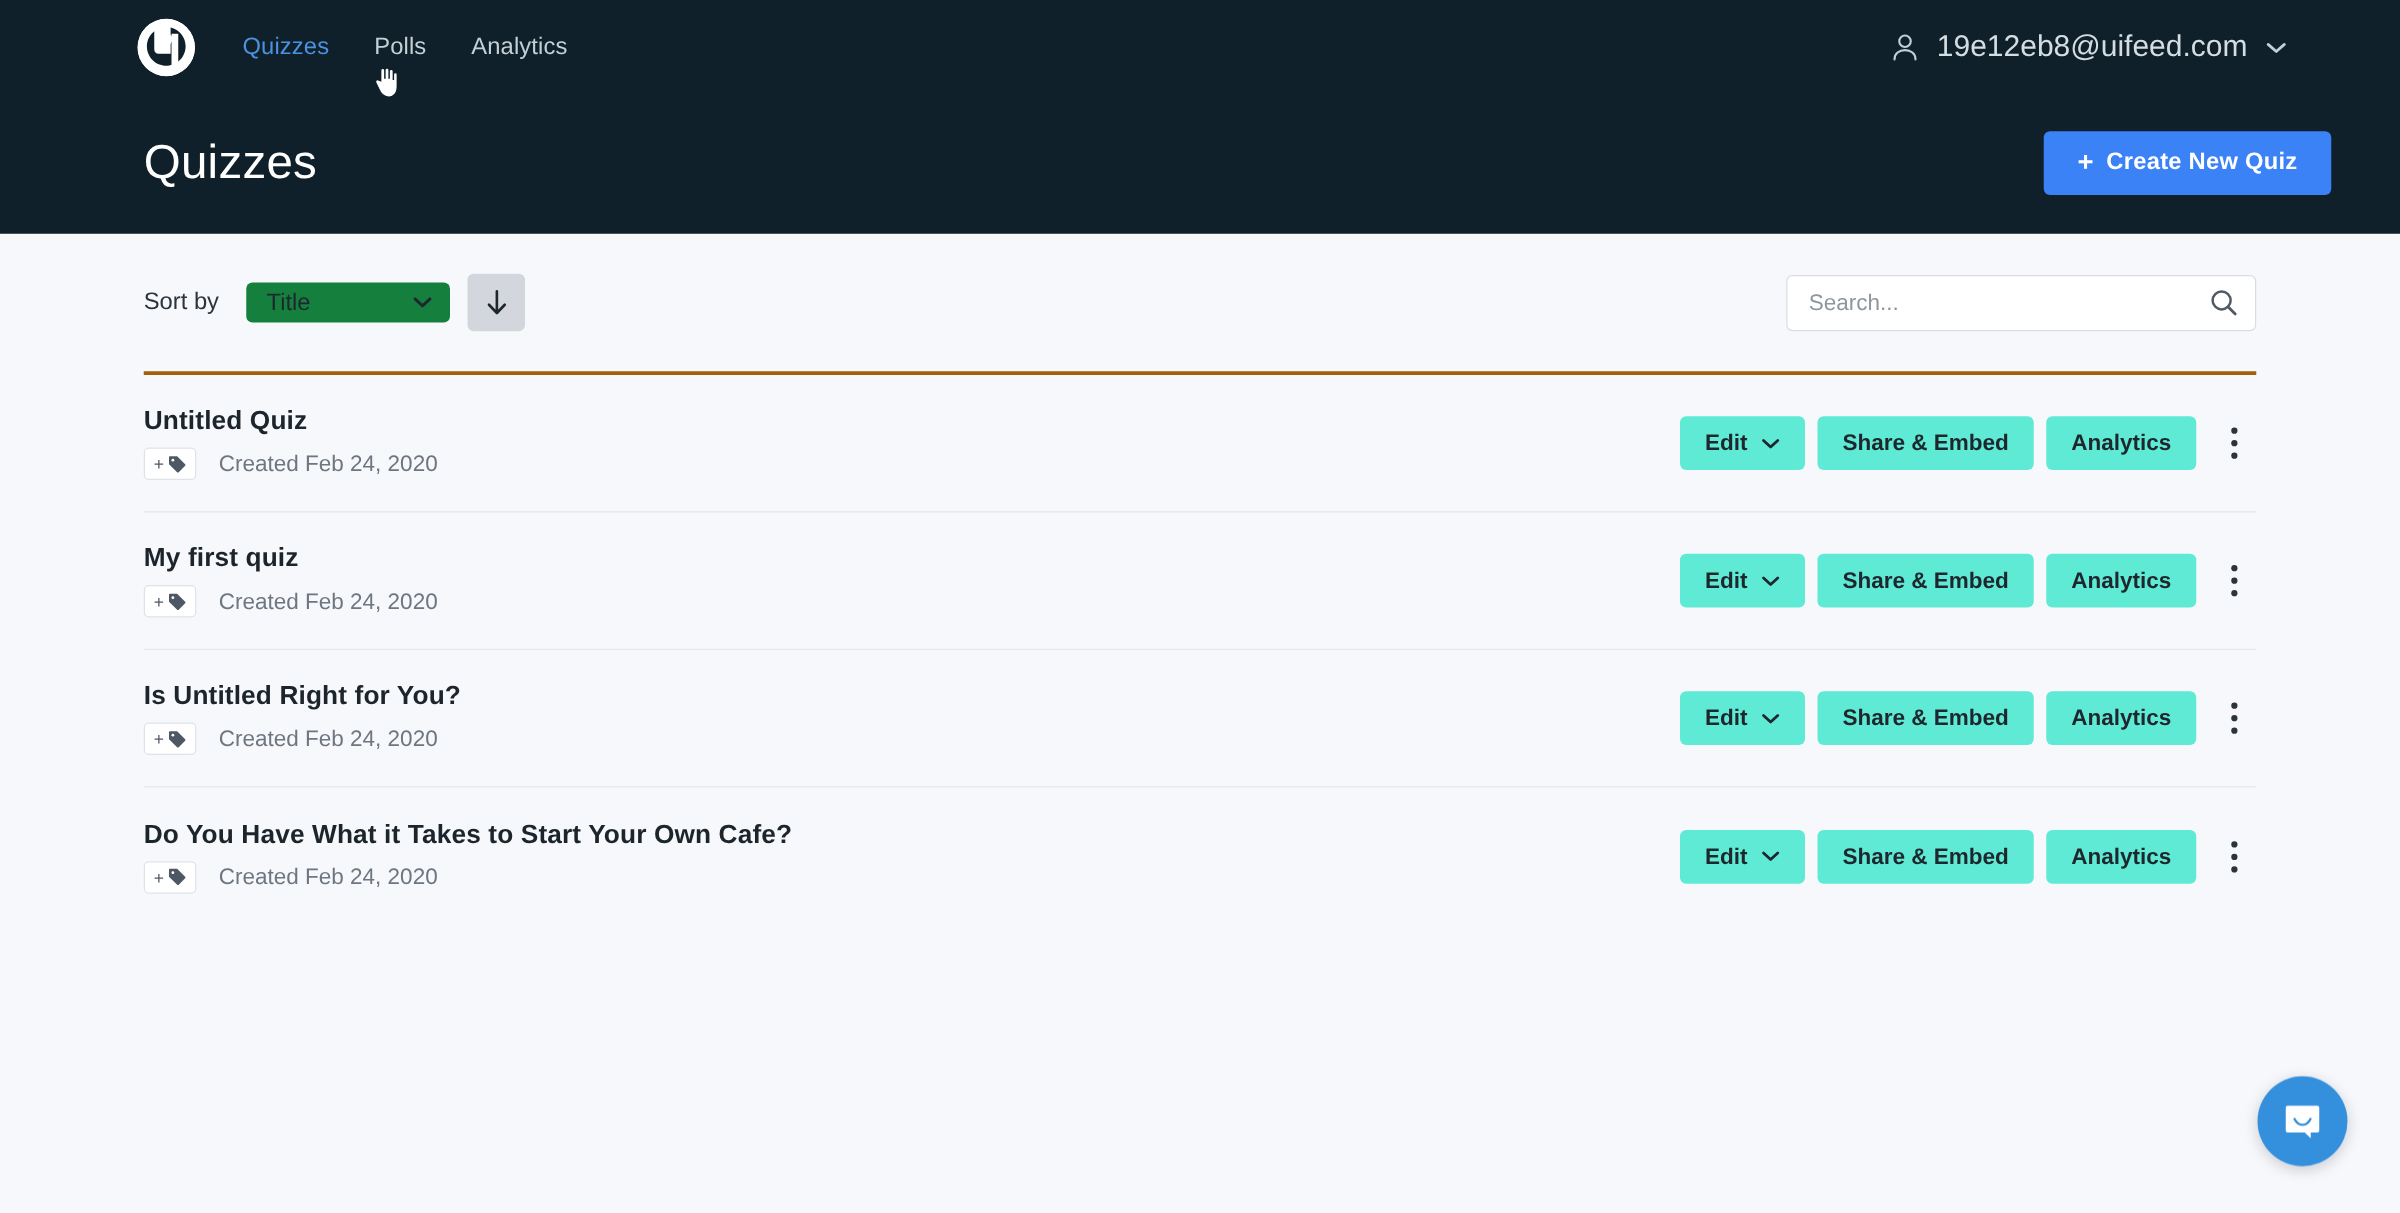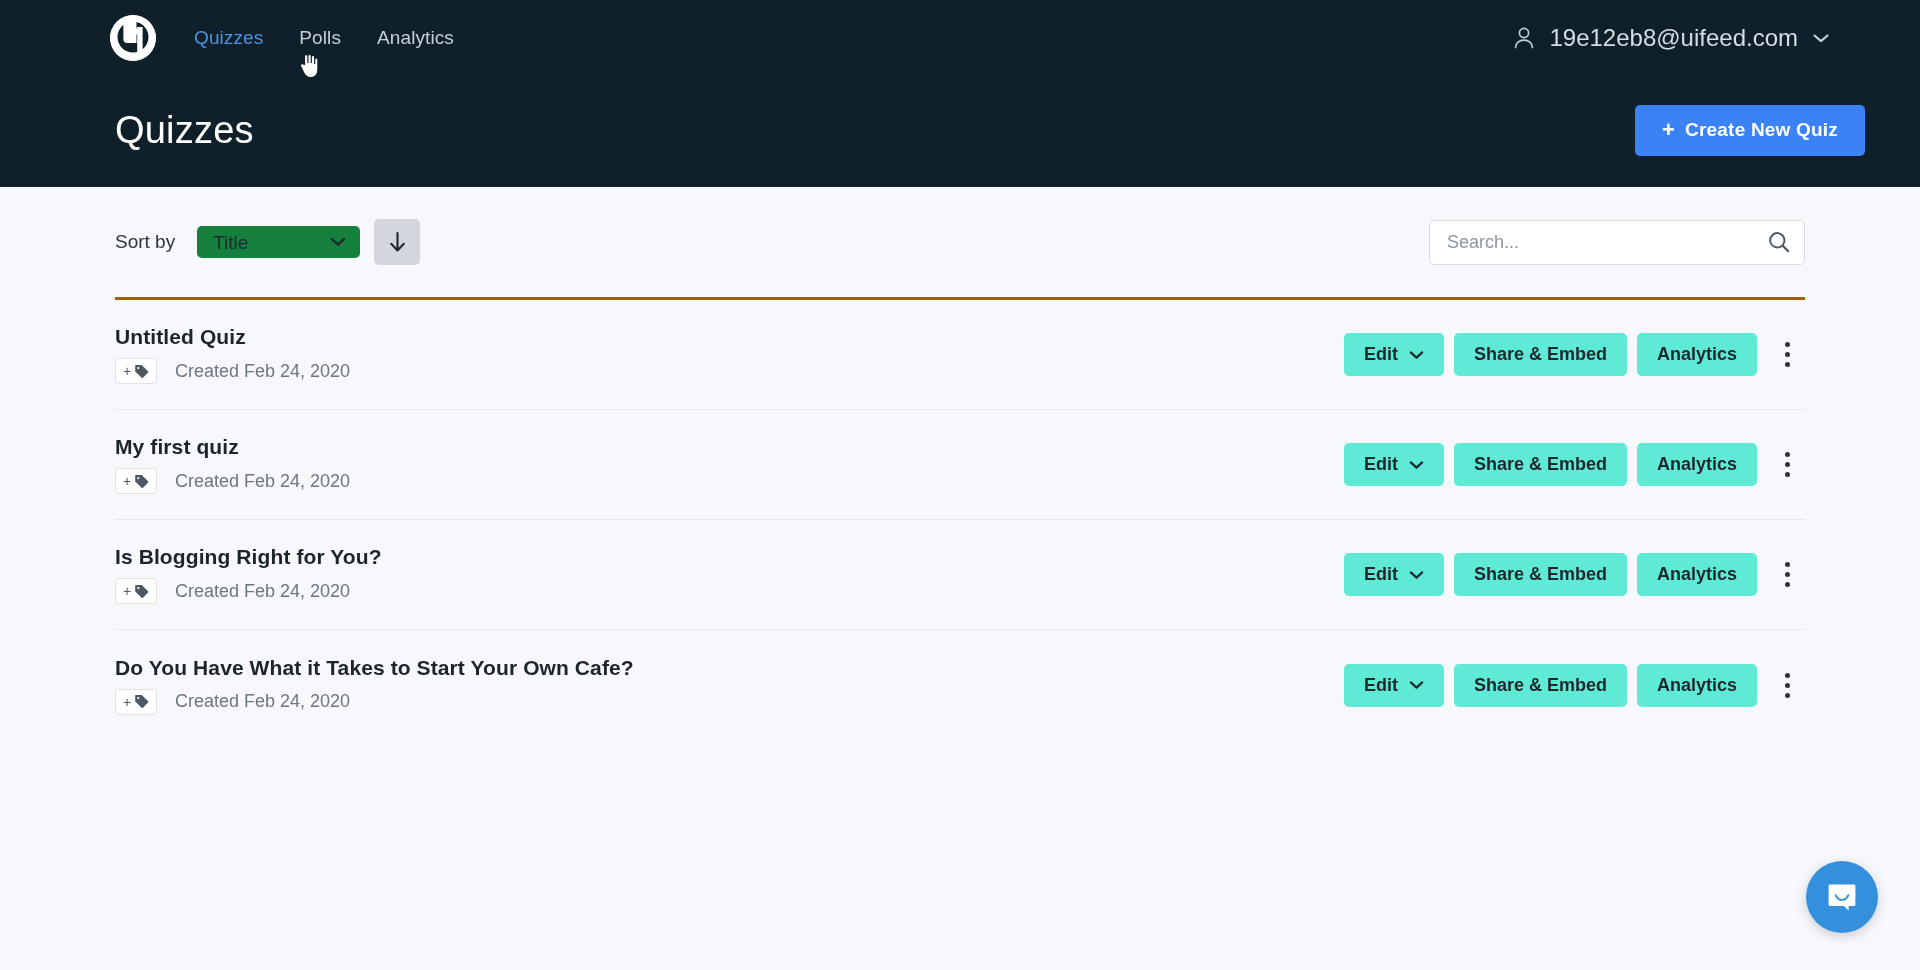--- a/index.html
+++ b/index.html
@@ -454,21 +454,21 @@
         <button class="kebab">
             <i></i>
             <i></i>
             <i></i>
           </button>
       </div>
     </div>
 
     <div class="quiz-row">
       <div class="quiz-info">
-        <div class="quiz-name">Is Blogging Right for You?</div>
+        <div class="quiz-name">Is Untitled Right for You?</div>
         <div class="quiz-meta">
           <button class="tag-btn">
             <span class="tplus">+</span>
             <svg width="15" height="15" viewBox="0 0 15 15">
               <path d="M1.2 7.4 L1.2 1.6 a.7 .7 0 0 1 .7 -.7 L7.7 .9 L14.1 7.3 a.9 .9 0 0 1 0 1.3 L9 13.7 a.9 .9 0 0 1 -1.3 0 Z" fill="#4e5864"></path>
               <circle cx="4.3" cy="4.1" r="1.1" fill="#ffffff"></circle>
             </svg>
           </button>
           <span class="created">Created Feb 24, 2020</span>
         </div>

